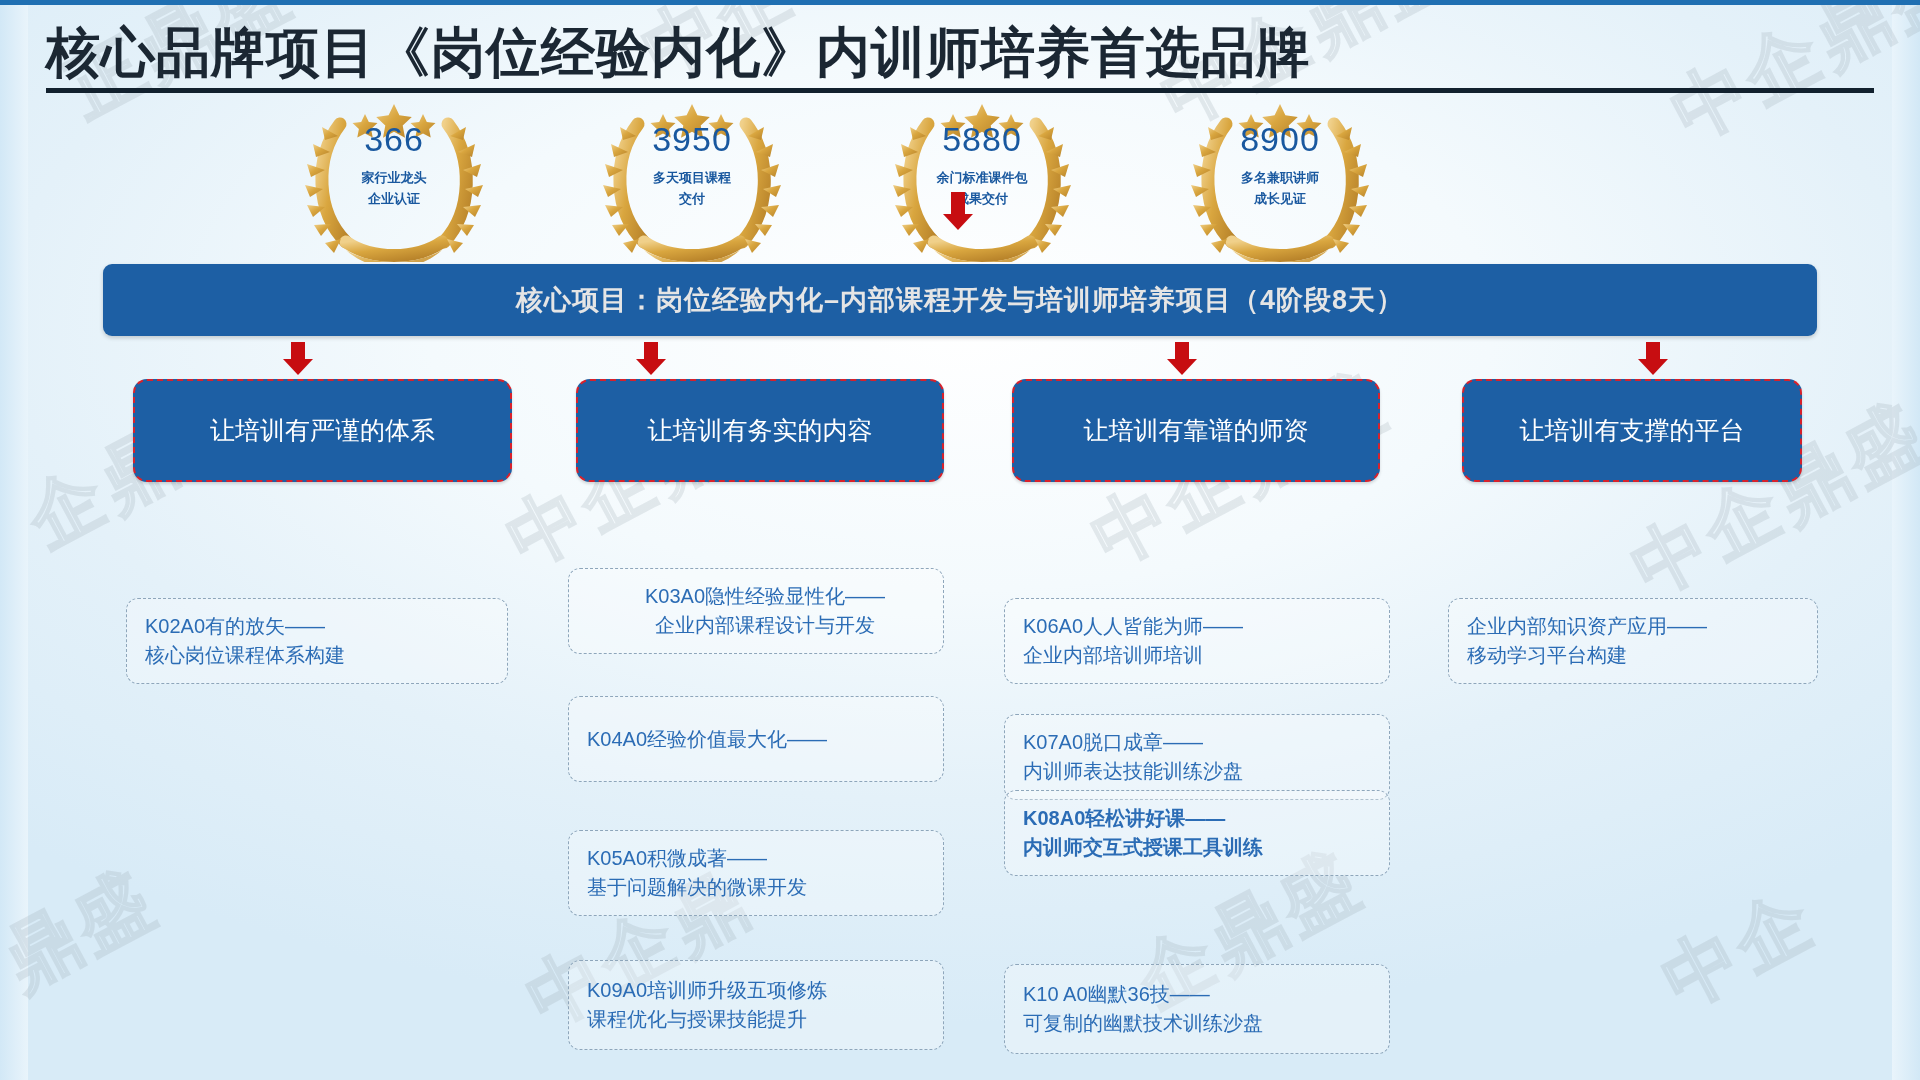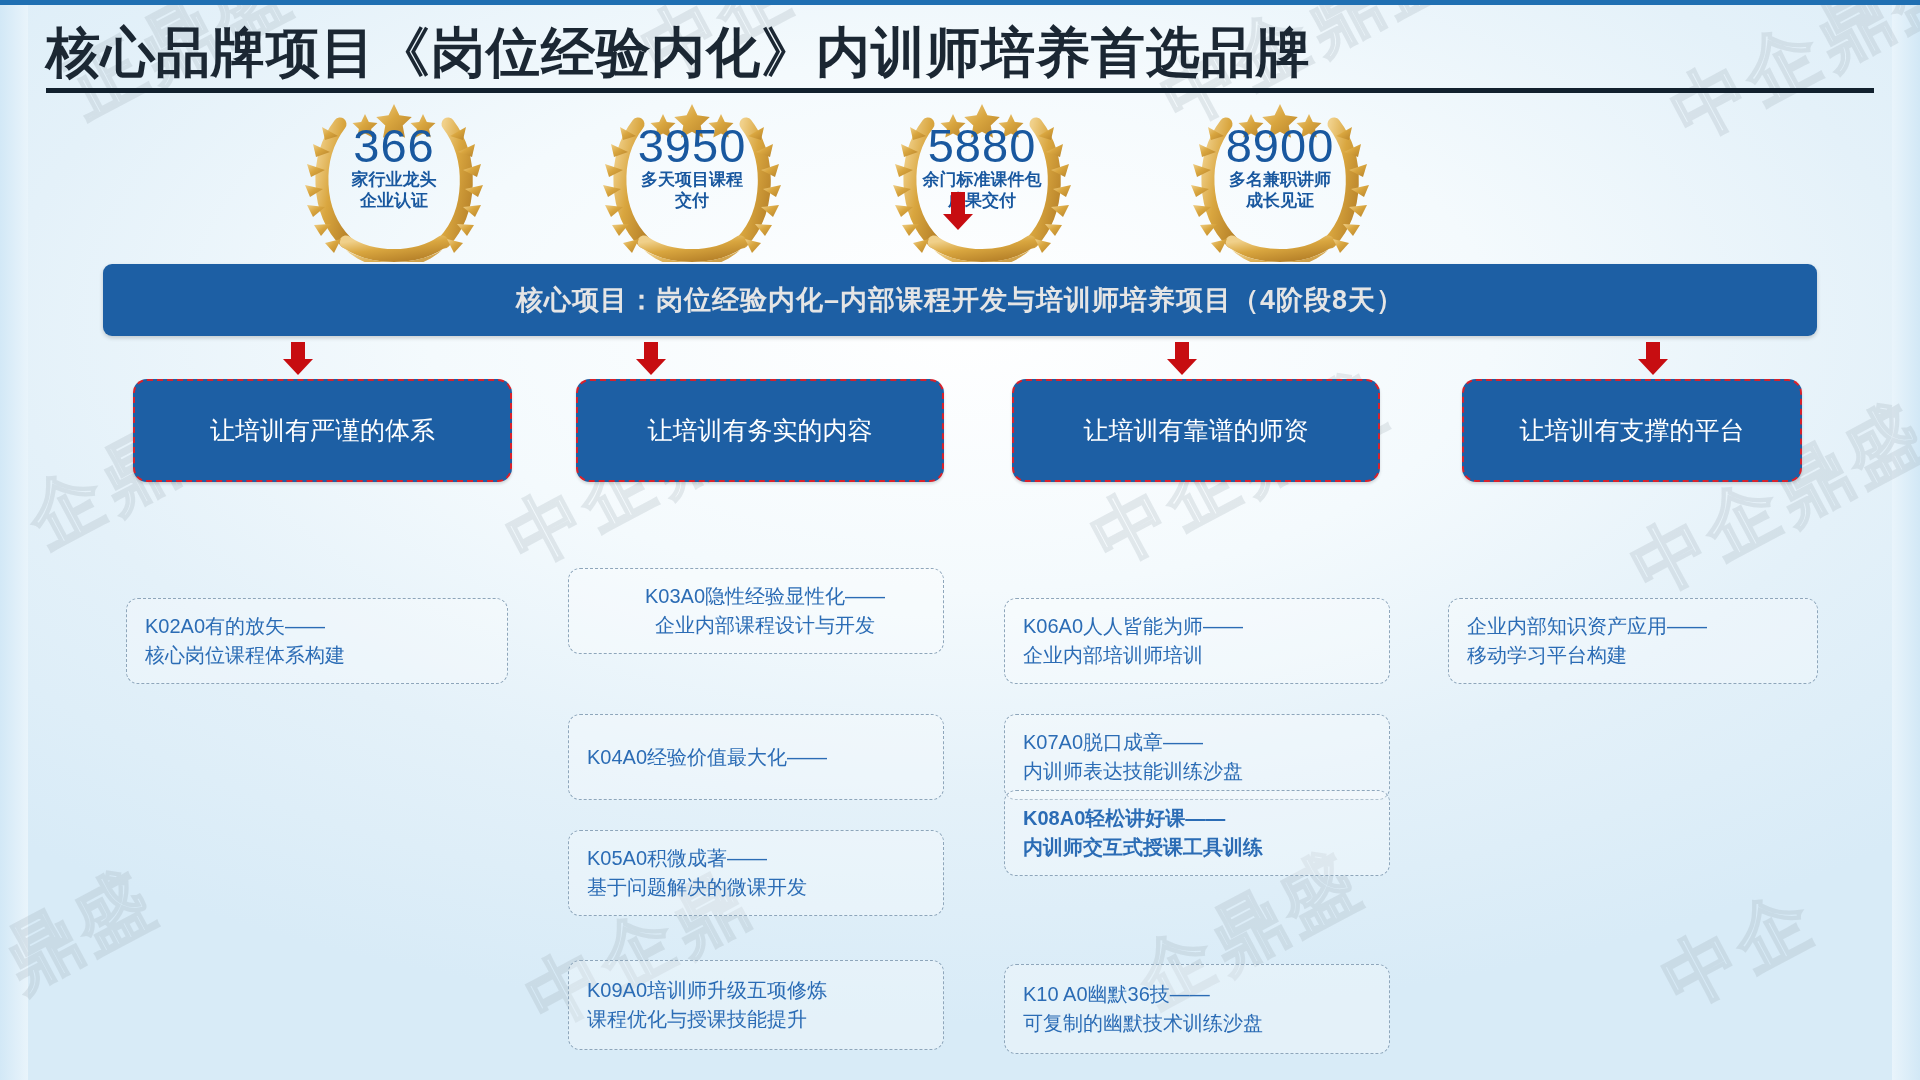--- a/index.html
+++ b/index.html
@@ -40,26 +40,26 @@
   }
   .title-rule{position:absolute;left:46px;right:46px;top:88px;height:5px;background:#12212e;}
 
   
   .badges{position:absolute;left:0;right:0;top:100px;height:165px;}
   .connector{position:absolute;top:178px;height:7px;background:#0f5ca8;}
   .badge{position:absolute;top:100px;width:200px;height:162px;}
   .wreath{position:absolute;inset:0;}
   .badge-num{
     position:absolute;left:0;right:0;top:22px;text-align:center;
-    font-size:47px;font-weight:400;color:#19589f;line-height:1;
+    font-size:34px;font-weight:400;color:#19589f;line-height:1;
     letter-spacing:1px;
   }
   .badge-l1,.badge-l2{
     position:absolute;left:0;right:0;text-align:center;
-    font-size:17px;font-weight:700;color:#19589f;line-height:1.18;white-space:nowrap;
+    font-size:13px;font-weight:700;color:#19589f;line-height:1.18;white-space:nowrap;
   }
   .badge-l1{top:70px;}
   .badge-l2{top:91px;}
 
   
   .arrow{position:absolute;width:30px;}
   .arrow .shaft{width:14px;background:#c70d11;margin:0 auto;}
   .arrow .head{
     width:0;height:0;margin:0 auto;
     border-left:15px solid transparent;border-right:15px solid transparent;
@@ -325,21 +325,21 @@
 
   <div class="card" style="left:126px;top:598px;width:382px;height:86px;">
     <span>K02A0有的放矢——</span>
     <span>核心岗位课程体系构建</span>
   </div>
 
   <div class="card" style="left:568px;top:568px;width:376px;height:86px;text-align:center;">
     <span>K03A0隐性经验显性化——</span>
     <span>企业内部课程设计与开发</span>
   </div>
-  <div class="card" style="left:568px;top:714px;width:376px;height:86px;justify-content:center;">
+  <div class="card" style="left:568px;top:696px;width:376px;height:86px;justify-content:center;">
     <span>K04A0经验价值最大化——</span>
   </div>
   <div class="card" style="left:568px;top:830px;width:376px;height:86px;">
     <span>K05A0积微成著——</span>
     <span>基于问题解决的微课开发</span>
   </div>
   <div class="card" style="left:568px;top:960px;width:376px;height:90px;">
     <span>K09A0培训师升级五项修炼</span>
     <span>课程优化与授课技能提升</span>
   </div>

